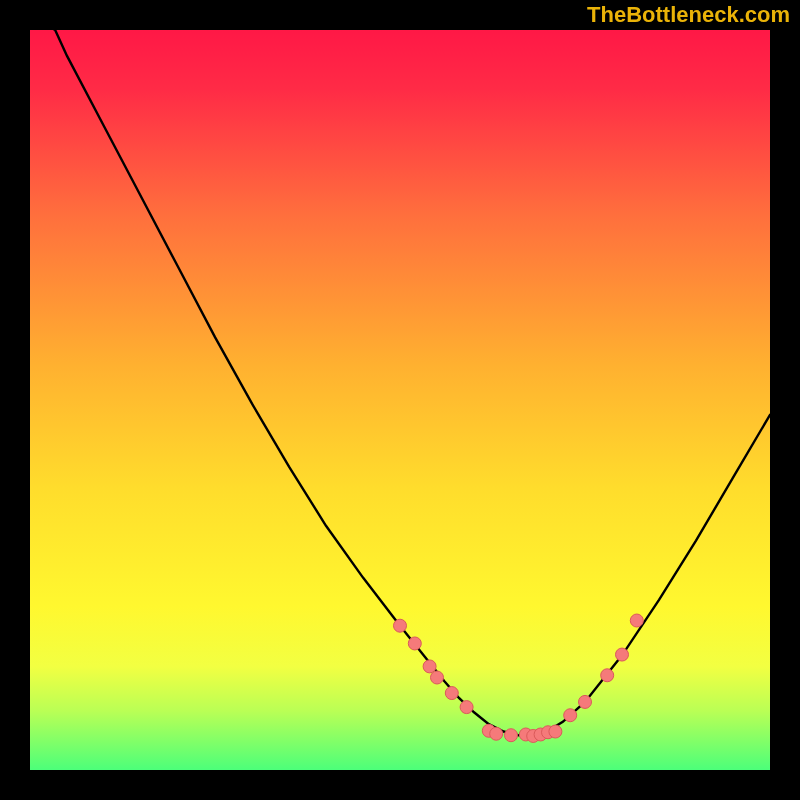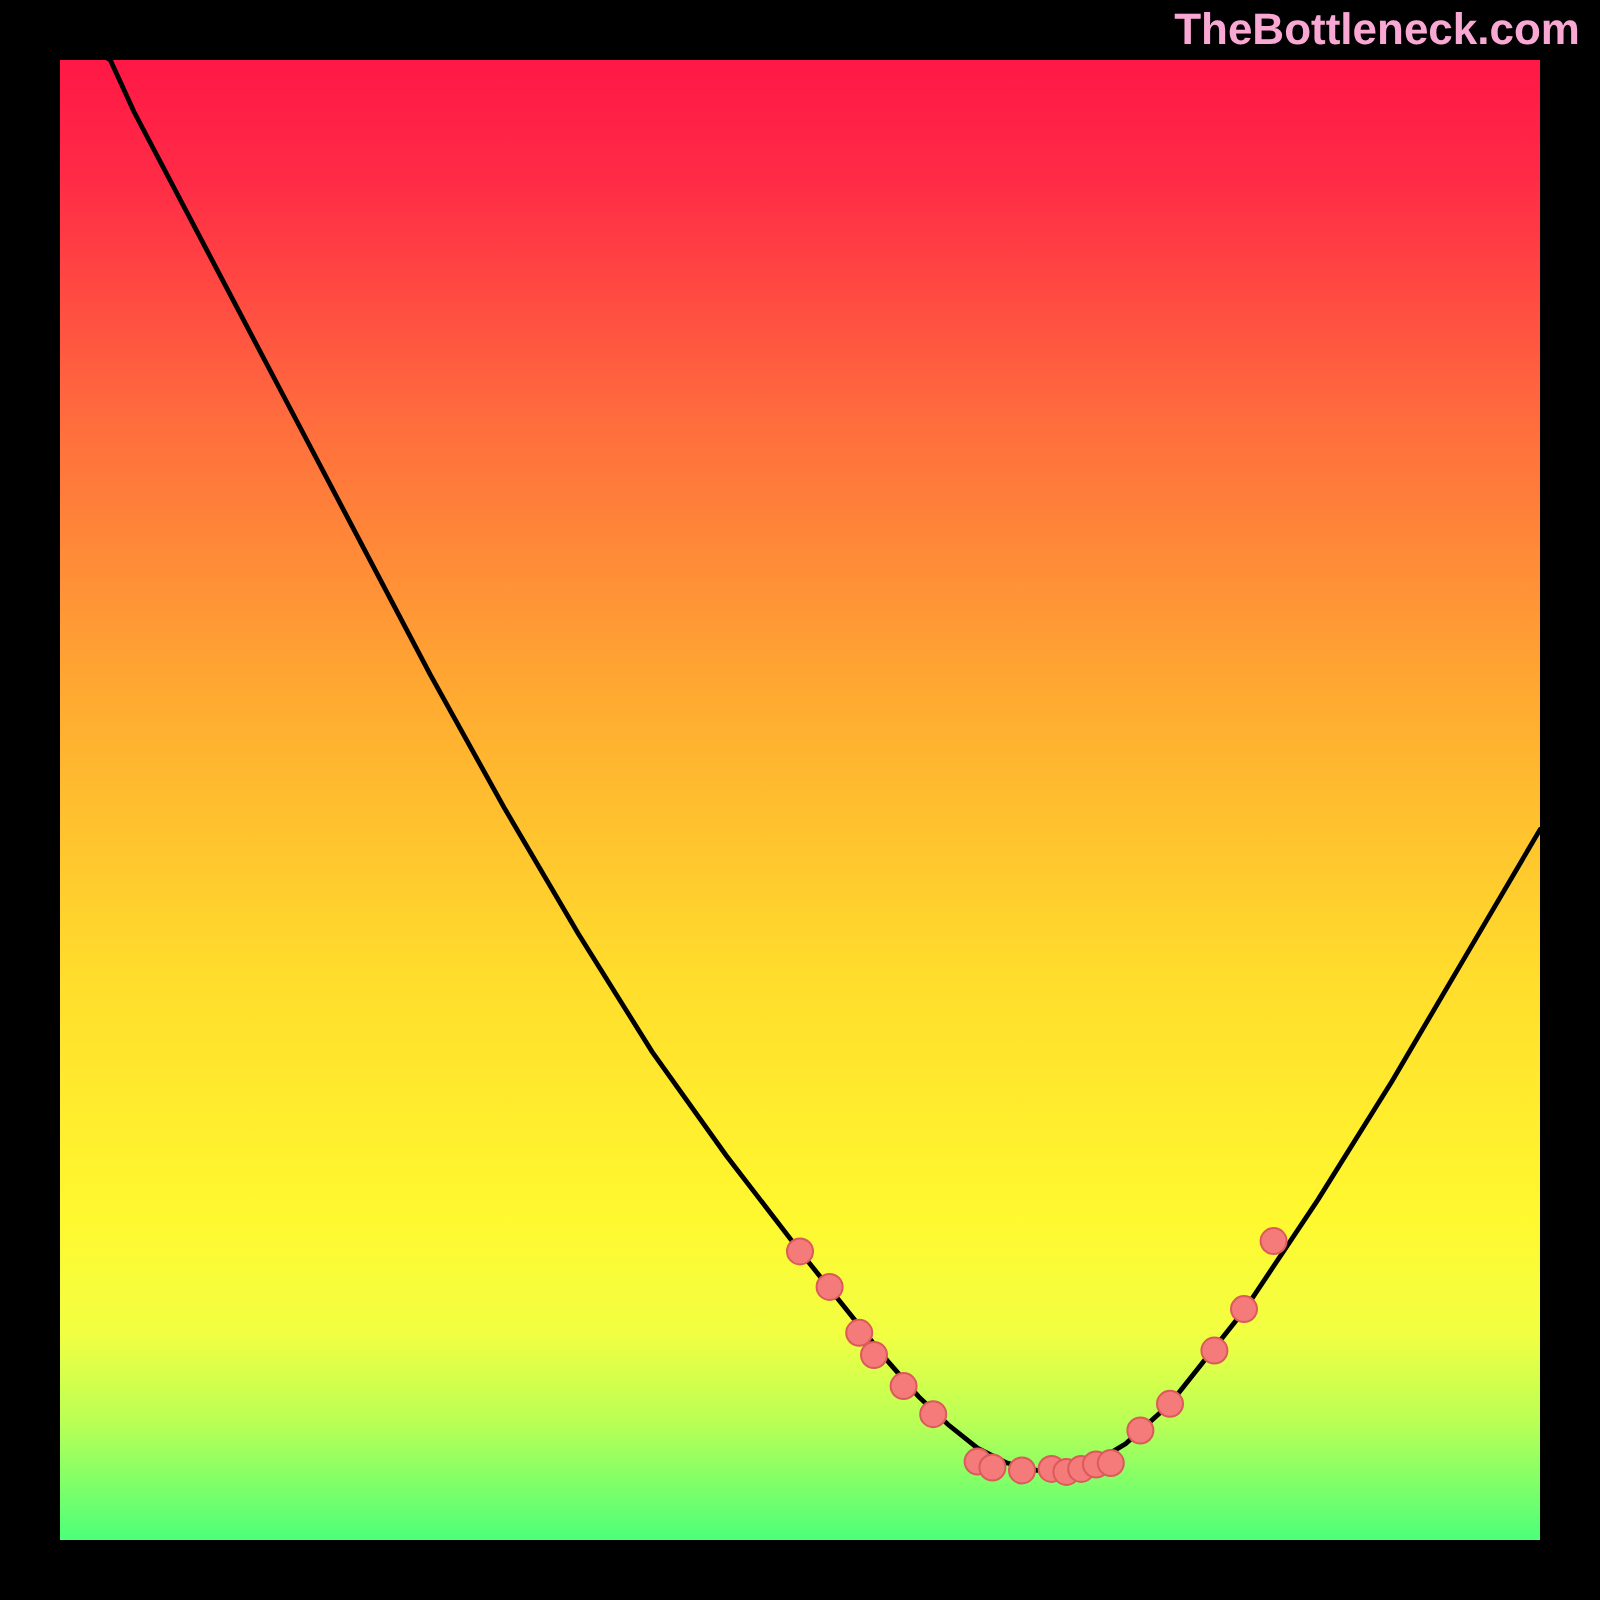--- a/index.html
+++ b/index.html
@@ -21,21 +21,21 @@
     left: 30px;
     top: 30px;
     width: 740px;
     height: 740px;
   }
   .watermark {
     position: absolute;
     top: 4px;
     right: 10px;
     font: 600 22px/1 Arial, Helvetica, sans-serif;
-    color: #f9a8d4;
+    color: #eab308;
     letter-spacing: 0px;
   }
 </style>
 </head>
 <body>
 
 <div class="stage">
   <svg class="plot" viewBox="0 0 740 740" preserveAspectRatio="none">
     <defs>
       <linearGradient id="bg" x1="0" y1="0" x2="0" y2="1">

